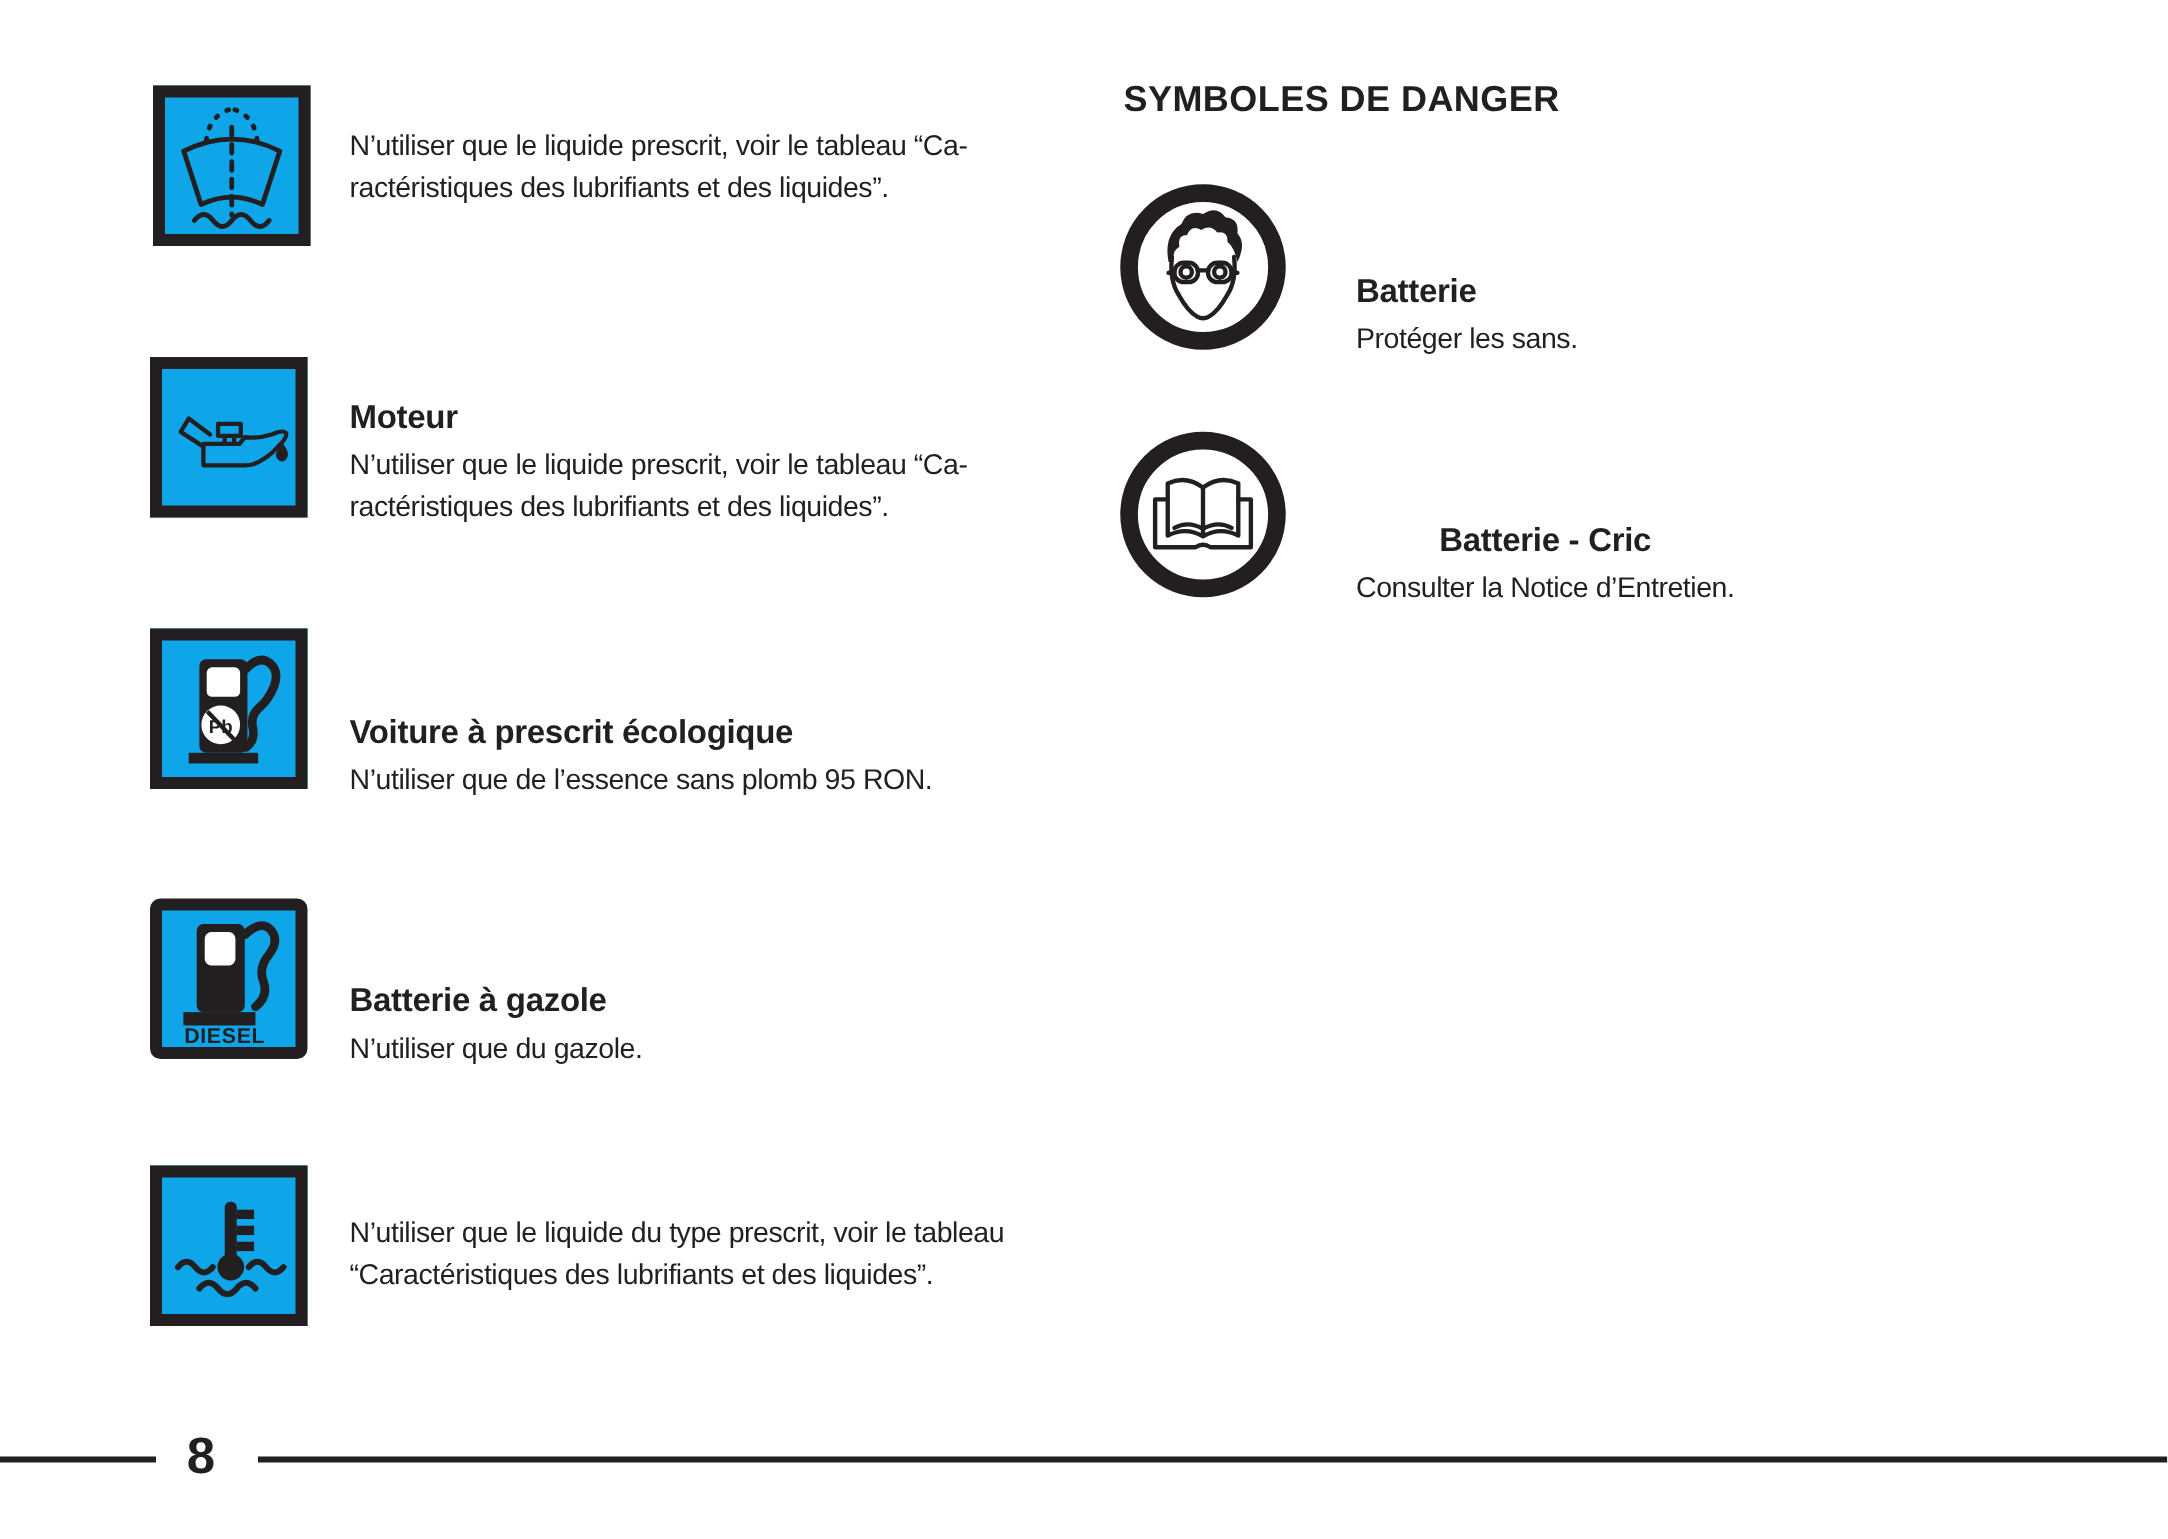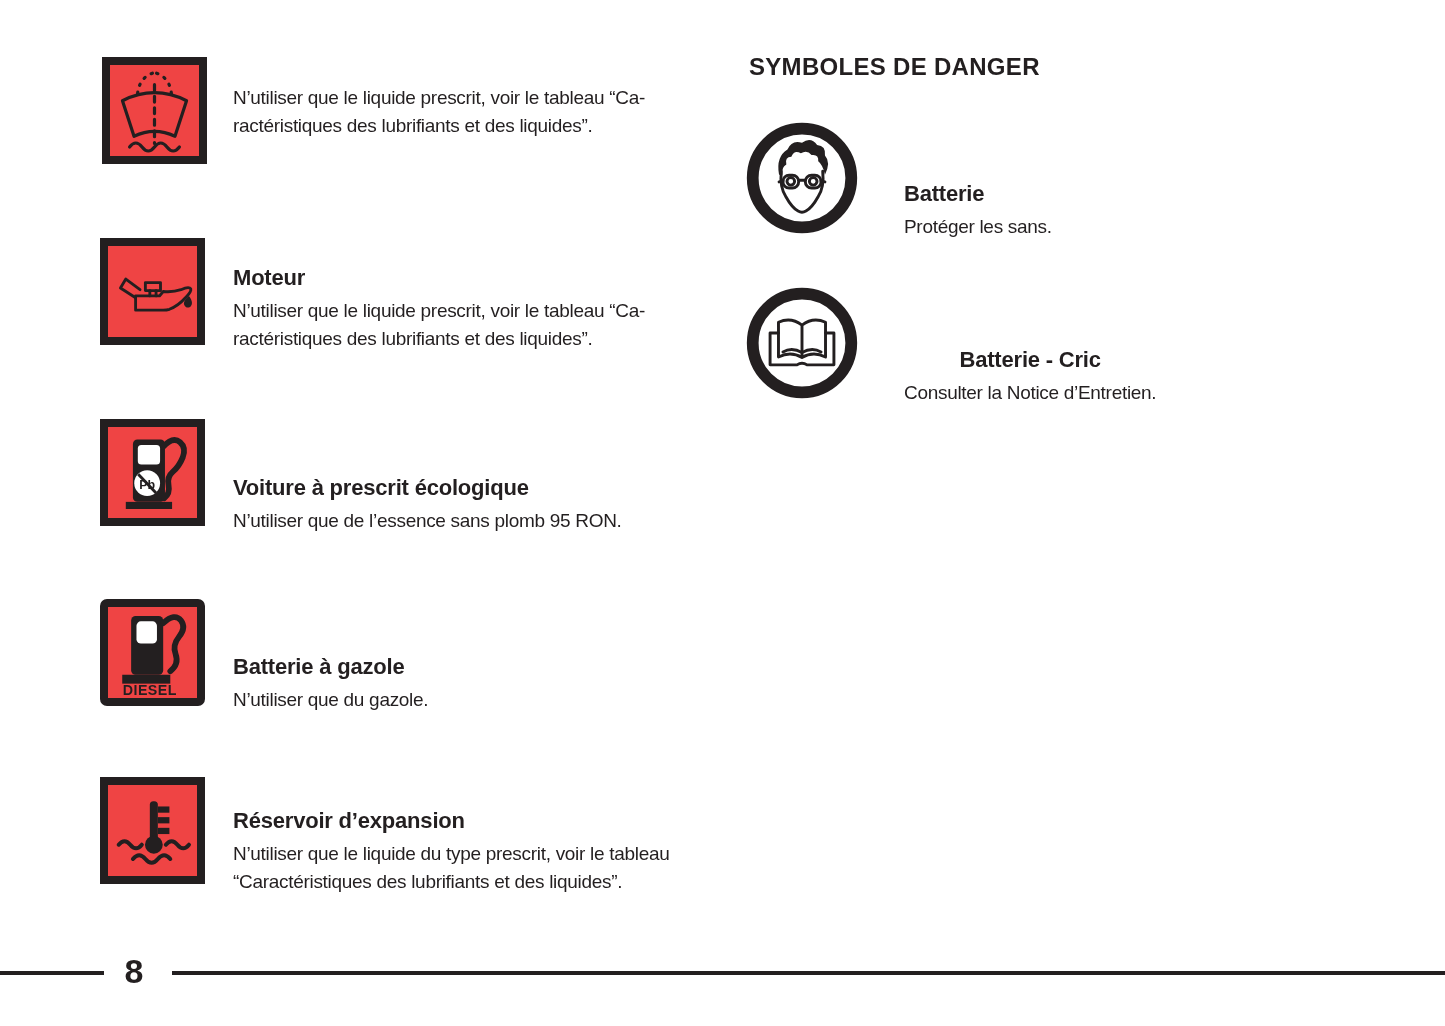--- a/index.html
+++ b/index.html
@@ -3,21 +3,21 @@
 <meta charset="utf-8">
 <style>
   html,body{margin:0;padding:0;background:#ffffff;}
   .page{
     position:relative;width:1445px;height:1026px;background:#ffffff;
     font-family:"Liberation Sans", sans-serif;color:#231f20;overflow:hidden;
   }
   
   .sym-box{
     position:absolute;width:89px;height:91px;border:8px solid #231f20;
-    background:#ef4444;
+    background:#0ea5e9;
   }
   .sym-box svg{display:block;width:100%;height:100%;}
   .sym-box.rounded{border-radius:7px;}
   
   .item-text{position:absolute;left:233px;}
   .item-title{
     font-size:22px;font-weight:bold;line-height:24px;margin:0 0 7px 0;
     letter-spacing:-0.2px;
   }
   .item-body{
@@ -122,21 +122,20 @@
         <circle cx="51.5" cy="66" r="10"></circle>
       </g>
       <g fill="none" stroke="#231f20" stroke-width="4.5" stroke-linecap="round">
         <path d="M12 66 q6.5 -8 13 0 q6.5 8 13 0"></path>
         <path d="M65 66 q6.5 -8 13 0 q6.5 8 13 0"></path>
         <path d="M28 82 q7 -8.5 14 0 q7 8.5 14 0 q7 -8.5 14 0"></path>
       </g>
     </svg>
   </div>
   <div class="item-text" style="top:809px;">
-    <p class="item-title">Réservoir d’expansion</p>
     <p class="item-body">N’utiliser que le liquide du type prescrit, voir le tableau
 “Caractéristiques des lubrifiants et des liquides”.</p>
   </div>
 
   <h2 class="danger-header">SYMBOLES DE DANGER</h2>
 
   <div class="danger-icon" style="left:746px;top:122px;">
     <svg viewBox="0 0 100 100">
       <circle cx="50" cy="50" r="44" fill="#ffffff" stroke="#231f20" stroke-width="10.5"></circle>
       <path d="M31.5 44 Q30 58 35.5 66.5 Q41 76.5 46.5 79.5 Q50 81.5 53.5 79.5 Q59 76.5 64.5 66.5 Q70 58 68.5 44" fill="none" stroke="#231f20" stroke-width="2.6" stroke-linecap="round"></path>

